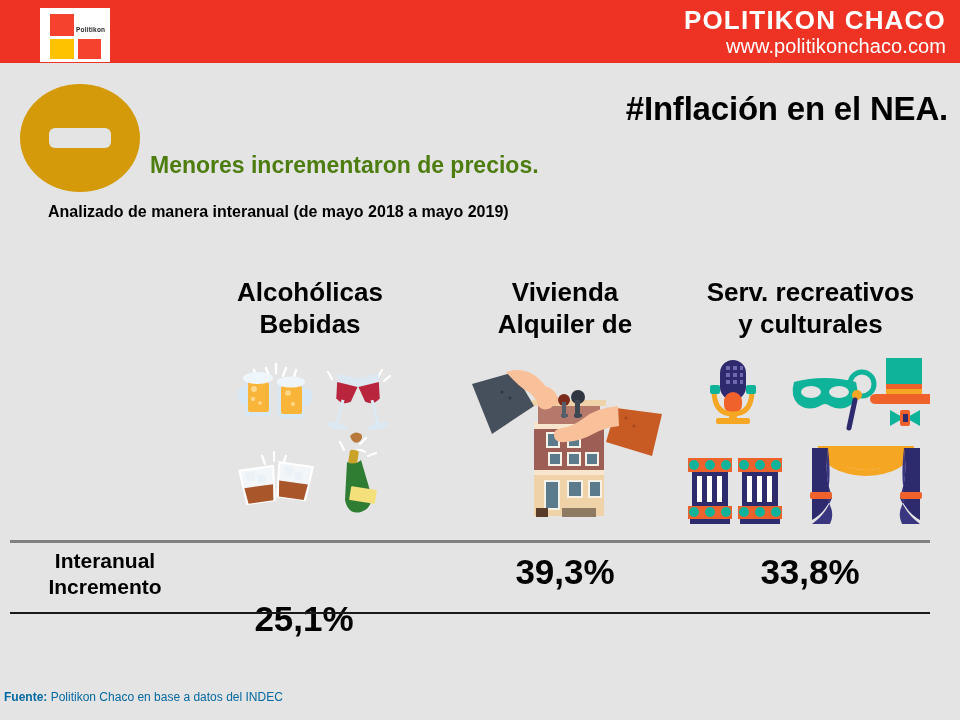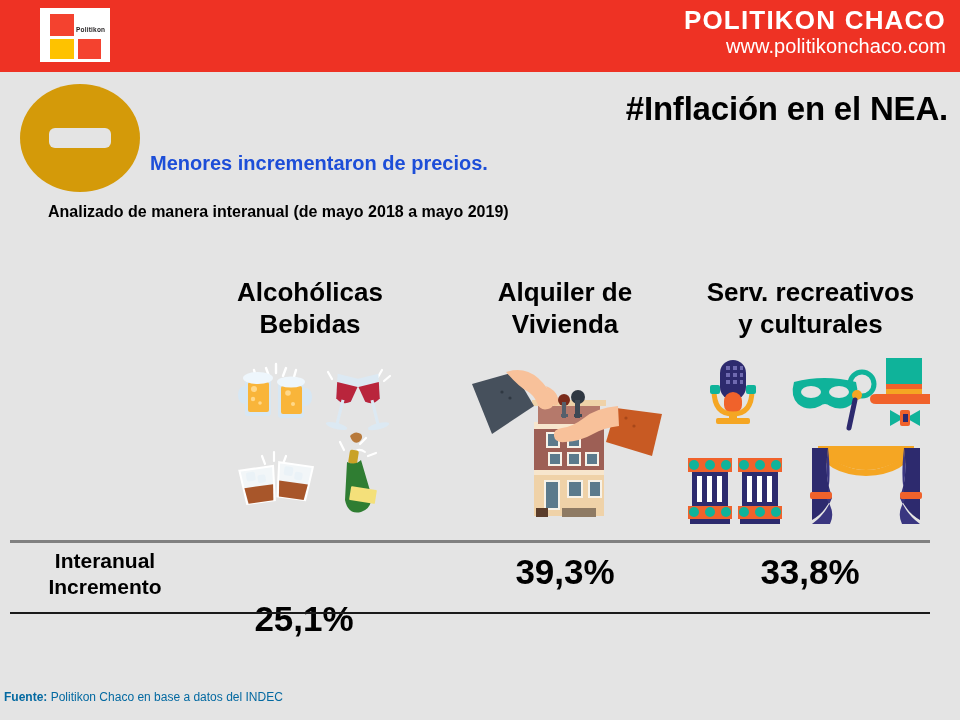--- a/index.html
+++ b/index.html
@@ -5,21 +5,21 @@
   html,body{margin:0;padding:0;}
   body{
     width:960px;height:720px;
     background:#e4e4e4;
     font-family:"Liberation Sans", sans-serif;
     overflow:hidden;
     position:relative;
   }
   
   .header{
-    position:absolute;left:0;top:0;width:960px;height:72px;
+    position:absolute;left:0;top:0;width:960px;height:63px;
     background:#ee3224;
   }
   .logo-box{
     position:absolute;left:40px;top:8px;width:70px;height:54px;
     background:#ffffff;
   }
   .logo-sq{position:absolute;}
   .sq-red-top{left:10px;top:6px;width:24px;height:22px;background:#f4422f;}
   .sq-yellow{left:10px;top:31px;width:24px;height:20px;background:#fec200;}
   .sq-red-bot{left:38px;top:31px;width:23px;height:20px;background:#f4422f;}
@@ -48,21 +48,21 @@
     transform:translate(-50%,-50%);
     width:62px;height:20px;background:#e4e4e4;border-radius:6px;
   }
   .title-main{
     position:absolute;right:12px;top:90px;
     font-size:33px;font-weight:bold;color:#000;
     letter-spacing:-.2px;white-space:nowrap;
   }
   .title-sub{
     position:absolute;left:150px;top:152px;
-    font-size:20px;font-weight:bold;color:#1d4ed8;white-space:nowrap;
+    font-size:23px;font-weight:bold;color:#4d7c0f;white-space:nowrap;
   }
   .title-note{
     position:absolute;left:48px;top:203px;
     font-size:16px;font-weight:bold;color:#000;white-space:nowrap;
   }
   
   .col-head{
     position:absolute;top:276px;
     font-size:26px;font-weight:bold;color:#000;
     text-align:center;line-height:32px;
@@ -125,22 +125,22 @@
 </div>
 <div class="title-main">#Inflación en el NEA.</div>
 <div class="title-sub">Menores incrementaron de precios.</div>
 <div class="title-note">Analizado de manera interanual (de mayo 2018 a mayo 2019)</div>
 
 <div class="col-head c0">
   <div>Alcohólicas</div>
   <div>Bebidas</div>
 </div>
 <div class="col-head c1">
+  <div>Vivienda</div>
   <div>Alquiler de</div>
-  <div>Vivienda</div>
 </div>
 <div class="col-head c2">
   <div>Serv. recreativos</div>
   <div>y culturales</div>
 </div>
 
 <div class="art c0">
   <svg viewBox="0 0 170 160" width="170" height="160" xmlns="http://www.w3.org/2000/svg">
 
     <g>

